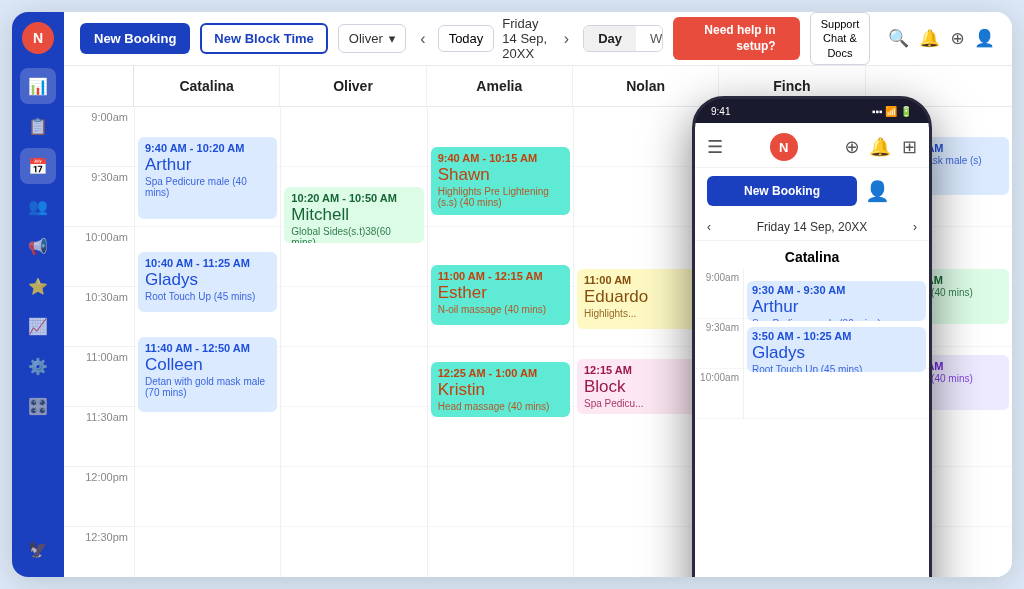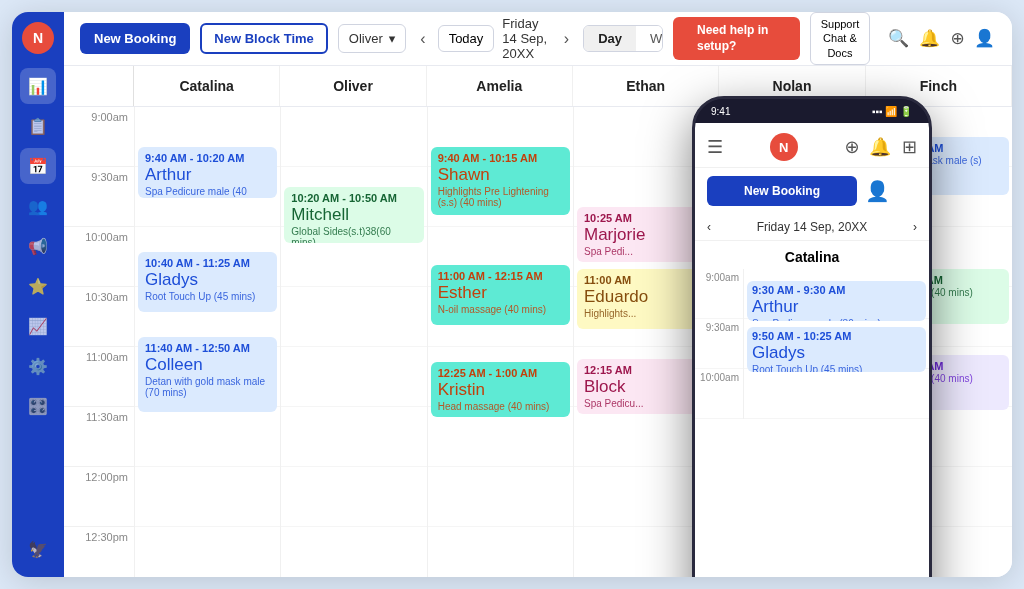--- a/index.html
+++ b/index.html
@@ -154,21 +154,21 @@
     .help-btn {
       background: #e74c3c;
       color: white;
       border: none;
       border-radius: 6px;
       padding: 6px 24px;
       font-size: 12px;
       font-weight: 600;
       cursor: pointer;
       line-height: 1.3;
-      text-align: left;
+      text-align: right;
     }
     .support-btn {
       border: 1px solid #d0d4e0;
       border-radius: 6px;
       padding: 4px 8px;
       font-size: 11px;
       background: white;
       cursor: pointer;
       text-align: center;
       line-height: 1.3;
@@ -364,21 +364,20 @@
 
     <div class="calendar-relative">
 
       <div class="calendar-area">
 
         <div class="calendar-header">
           <div class="cal-header-cell"></div>
           <div class="cal-header-cell">Catalina</div>
           <div class="cal-header-cell">Oliver</div>
           <div class="cal-header-cell">Amelia</div>
-          <div class="cal-header-cell">Ethan</div>
           <div class="cal-header-cell">Nolan</div>
           <div class="cal-header-cell">Finch</div>
         </div>
 
         <div class="calendar-body">
 
           <div class="time-col">
             <div class="time-slot">9:00am</div>
             <div class="time-slot">9:30am</div>
             <div class="time-slot">10:00am</div>
@@ -391,21 +390,21 @@
 
           <div class="staff-col" style="position:relative;">
             <div class="time-row"></div>
               <div class="time-row"></div>
               <div class="time-row"></div>
             <div class="time-row"></div>
               <div class="time-row"></div>
               <div class="time-row"></div>
             <div class="time-row"></div>
               <div class="time-row"></div>
-            <div class="appt appt-blue" style="top:40px;height:51px;">
+            <div class="appt appt-blue" style="top:30px;height:82px;">
               <div class="appt-title">9:40 AM - 10:20 AM</div>
               <div class="appt-name">Arthur</div>
               <div class="appt-service">Spa Pedicure male (40 mins)</div>
             </div>
             <div class="appt appt-blue" style="top:145px;height:60px;">
               <div class="appt-title">10:40 AM - 11:25 AM</div>
               <div class="appt-name">Gladys</div>
               <div class="appt-service">Root Touch Up (45 mins)</div>
             </div>
             <div class="appt appt-blue" style="top:230px;height:75px;">
@@ -459,25 +458,20 @@
 
           <div class="staff-col" style="position:relative;">
             <div class="time-row"></div>
               <div class="time-row"></div>
               <div class="time-row"></div>
             <div class="time-row"></div>
               <div class="time-row"></div>
               <div class="time-row"></div>
             <div class="time-row"></div>
               <div class="time-row"></div>
-            <div class="appt appt-pink" style="top:100px;height:55px;">
-              <div class="appt-title">10:25 AM</div>
-              <div class="appt-name">Marjorie</div>
-              <div class="appt-service">Spa Pedi...</div>
-            </div>
             <div class="appt appt-yellow" style="top:162px;height:60px;">
               <div class="appt-title">11:00 AM</div>
               <div class="appt-name">Eduardo</div>
               <div class="appt-service">Highlights...</div>
             </div>
             <div class="appt appt-pink" style="top:252px;height:55px;">
               <div class="appt-title">12:15 AM</div>
               <div class="appt-name">Block</div>
               <div class="appt-service">Spa Pedicu...</div>
             </div>
@@ -556,21 +550,21 @@
             <div style="border-left:1px solid #f0f0f0;position:relative;">
               <div class="phone-time-row"></div>
               <div class="phone-time-row"></div>
               <div class="phone-time-row"></div>
               <div class="appt appt-blue" style="position:absolute;top:12px;left:3px;right:3px;height:40px;font-size:9px;padding:3px 5px;">
                 <div class="appt-title">9:30 AM - 9:30 AM</div>
                 <div class="appt-name">Arthur</div>
                 <div class="appt-service">Spa Pedicure male (30 mins)</div>
               </div>
               <div class="appt appt-blue" style="position:absolute;top:58px;left:3px;right:3px;height:45px;font-size:9px;padding:3px 5px;">
-                <div class="appt-title">9:50 AM - 10:25 AM</div>
+                <div class="appt-title">3:50 AM - 10:25 AM</div>
                 <div class="appt-name">Gladys</div>
                 <div class="appt-service">Root Touch Up (45 mins)</div>
               </div>
             </div>
           </div>
         </div>
       </div>
     </div>
   </div>
 </div>

